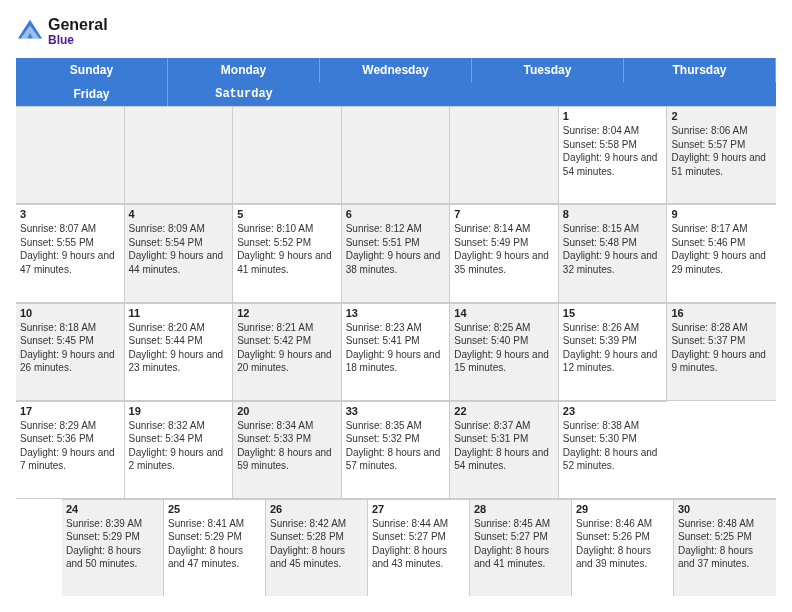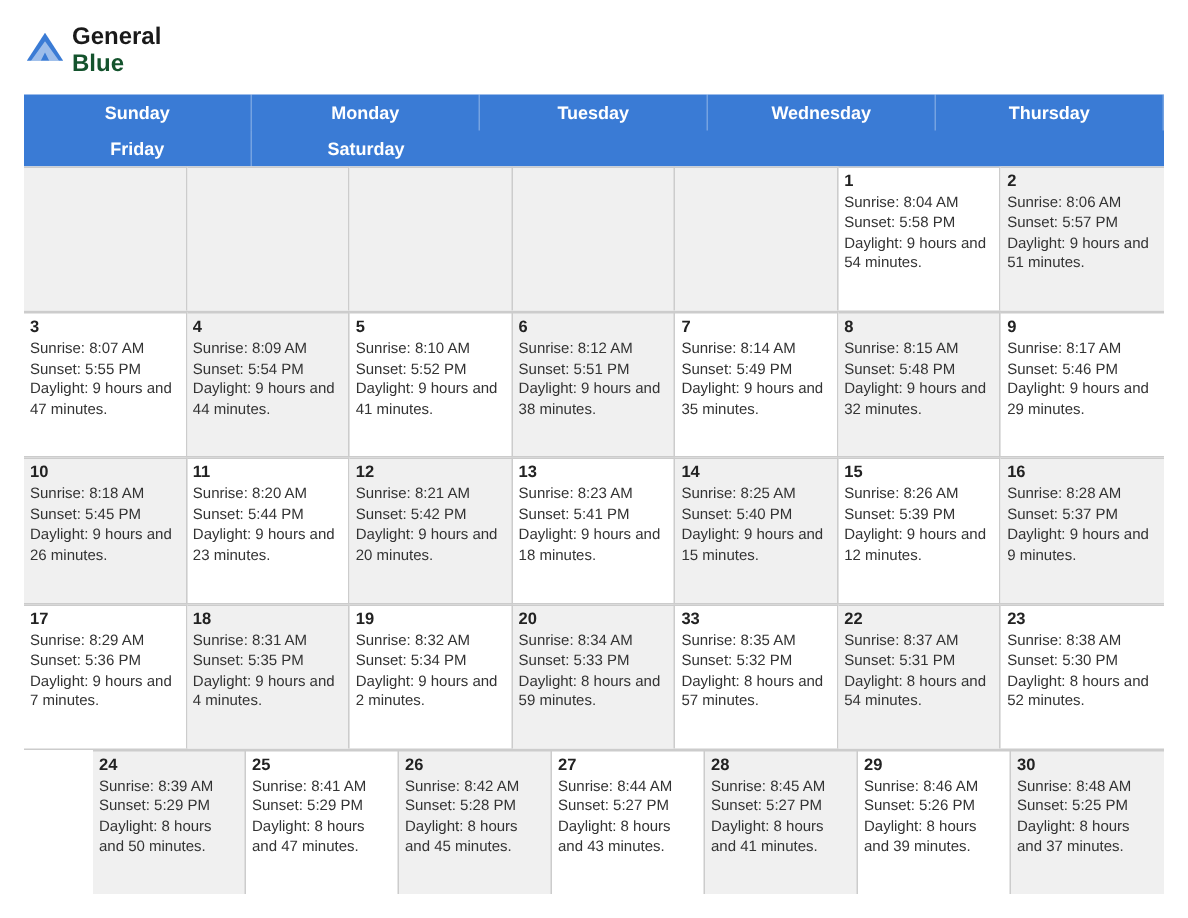--- a/index.html
+++ b/index.html
@@ -55,21 +55,21 @@
       background: #3a7bd5;
     }
     .cal-header-cell {
       color: #fff;
       font-size: 12px;
       font-weight: bold;
       padding: 5px 4px;
       text-align: center;
       border-right: 1px solid rgba(255,255,255,0.3);
     }
-    .cal-header-cell:last-child { border-right: none; }
+    .cal-header-cell:last-child { border-right: none; font-family: Liberation Mono, monospace; }
     .cal-body {
       flex: 1;
       display: flex;
       flex-direction: column;
     }
     .cal-row {
       display: grid;
       grid-template-columns: repeat(7, 1fr);
       flex: 1;
       border-bottom: 1px solid #ccc;
@@ -104,35 +104,35 @@
 
 <div class="page">
   <div class="header">
     <div class="logo">
       <svg class="logo-icon" viewBox="0 0 30 30">
         <polygon points="15,2 28,22 2,22" fill="#3a7bd5"></polygon>
         <polygon points="15,8 25,22 18,22 15,16 12,22 5,22" fill="#fff" opacity="0.5"></polygon>
       </svg>
       <div>
         <div style="font-size:16px;font-weight:bold;color:#1a1a1a;line-height:1.15;">General</div>
-        <div style="font-size:16px;font-weight:bold;color:#14532d;line-height:1.15;">Blue</div>
+        <div style="font-size:12px;font-weight:bold;color:#4c1d95;line-height:1.15;">Blue</div>
       </div>
     </div>
     <div class="title-section">
       <div class="month-title"></div>
       <div class="location"></div>
     </div>
   </div>
 
   <div class="calendar">
     <div class="cal-header" id="cal-header">
         <div class="cal-header-cell">Sunday</div>
         <div class="cal-header-cell">Monday</div>
+        <div class="cal-header-cell">Wednesday</div>
         <div class="cal-header-cell">Tuesday</div>
-        <div class="cal-header-cell">Wednesday</div>
         <div class="cal-header-cell">Thursday</div>
         <div class="cal-header-cell">Friday</div>
         <div class="cal-header-cell">Saturday</div>
       </div>
     <div class="cal-body" id="cal-body">
         <div class="cal-row">
           <div class="cal-cell shaded empty"></div>
           <div class="cal-cell shaded empty"></div>
           <div class="cal-cell shaded empty"></div>
           <div class="cal-cell shaded empty"></div>
@@ -204,24 +204,20 @@
           <div class="cal-cell shaded">
             <span class="day-num">16</span>
             <div class="cell-text">Sunrise: 8:28 AM<br>Sunset: 5:37 PM<br>Daylight: 9 hours and 9 minutes.</div>
           </div>
         </div>
         <div class="cal-row">
           <div class="cal-cell">
             <span class="day-num">17</span>
             <div class="cell-text">Sunrise: 8:29 AM<br>Sunset: 5:36 PM<br>Daylight: 9 hours and 7 minutes.</div>
           </div>
-          <div class="cal-cell shaded">
-            <span class="day-num">18</span>
-            <div class="cell-text">Sunrise: 8:31 AM<br>Sunset: 5:35 PM<br>Daylight: 9 hours and 4 minutes.</div>
-          </div>
           <div class="cal-cell">
             <span class="day-num">19</span>
             <div class="cell-text">Sunrise: 8:32 AM<br>Sunset: 5:34 PM<br>Daylight: 9 hours and 2 minutes.</div>
           </div>
           <div class="cal-cell shaded">
             <span class="day-num">20</span>
             <div class="cell-text">Sunrise: 8:34 AM<br>Sunset: 5:33 PM<br>Daylight: 8 hours and 59 minutes.</div>
           </div>
           <div class="cal-cell">
             <span class="day-num">33</span>

